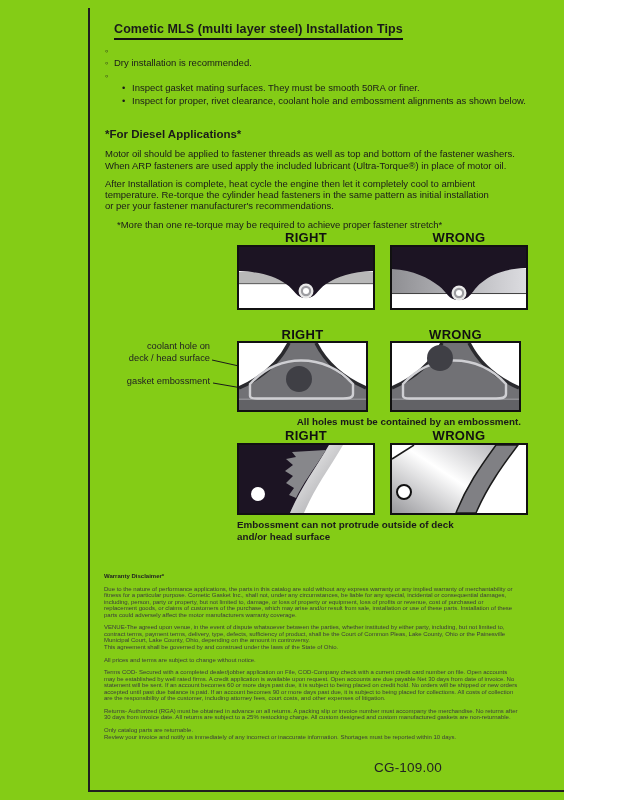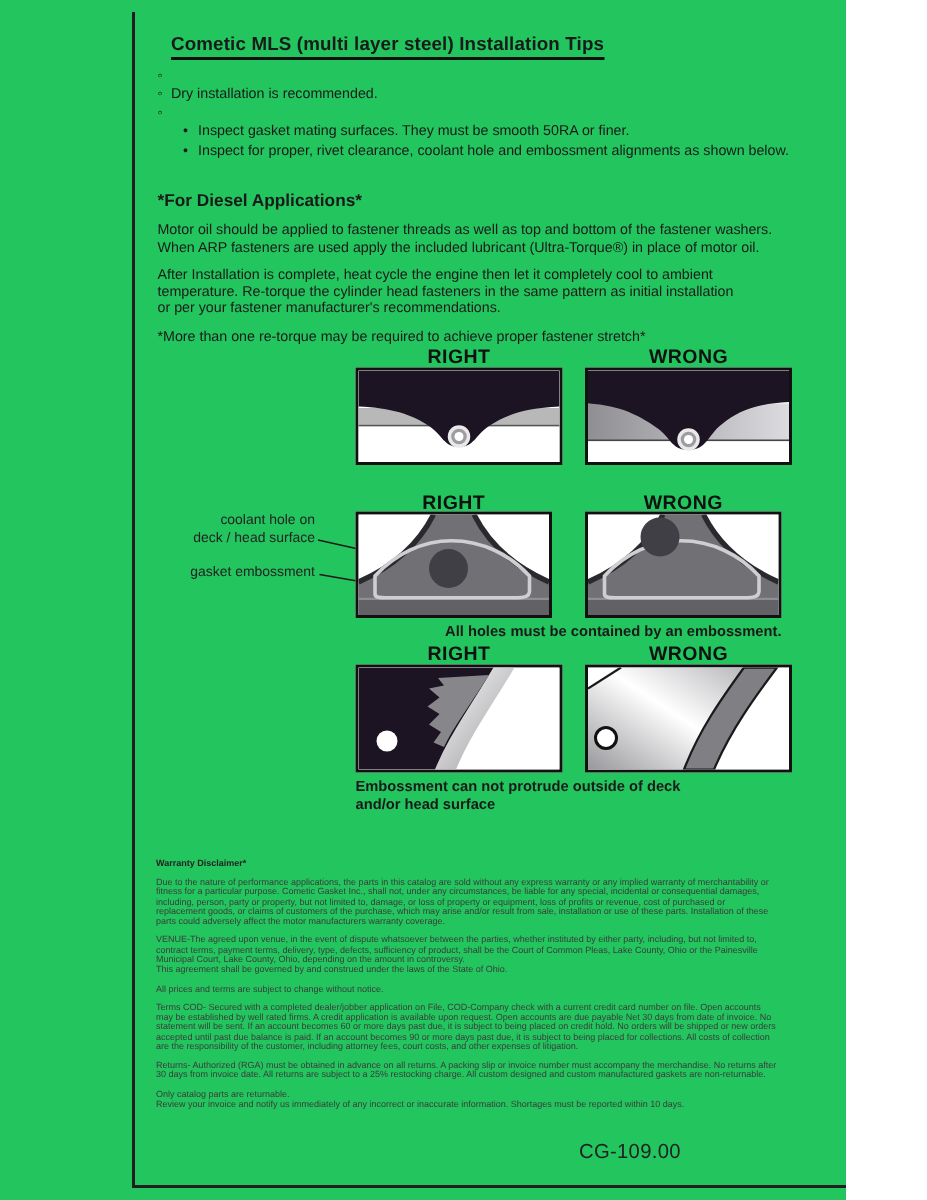--- a/index.html
+++ b/index.html
@@ -1,39 +1,39 @@
 <!DOCTYPE html>
 <html><head>
 <meta charset="utf-8">
 <style>
   html,body{margin:0;padding:0;background:#ffffff;}
-  .page{position:relative;width:564px;height:800px;background:#22c55e;
+  .page{position:relative;width:564px;height:800px;background:#84cc16;
         font-family:"Liberation Sans",sans-serif;color:#1a1a1a;overflow:hidden;}
   .abs{position:absolute;}
   .title{left:114px;top:22px;font-size:12.5px;font-weight:bold;letter-spacing:.1px;
          border-bottom:2px solid #111;padding-bottom:2px;}
   .tips{left:105px;top:45px;font-size:9.5px;line-height:12.4px;}
   .tip-row{display:flex;}
   .tip-row .m{width:9px;flex:none;}
   .tip-row.sub{margin-left:17px;}
   .tip-row.sub .m{width:10px;}
   .diesel{left:105px;top:129px;width:462px;font-size:9.5px;line-height:11.3px;}
   .diesel h2{font-size:11.5px;margin:0 0 8px;}
   .diesel p{margin:0 0 7px;white-space:pre-line;}
-  .diesel p.note{margin-top:4px;}
+  .diesel p.note{margin-top:4px;margin-left:12px;}
   .dlabel{text-align:center;font-size:13px;font-weight:700;color:#111;letter-spacing:.3px;}
   .w138{width:138px;} .w131{width:131px;}
   .dbox{border:2px solid #111;line-height:0;background:#fff;}
   .caption{font-size:9.8px;font-weight:bold;line-height:12px;white-space:pre-line;}
   .cap-center{text-align:right;}
   .ann{font-size:9.3px;line-height:11.5px;text-align:right;white-space:pre-line;color:#222;}
   .legal{left:104px;top:573px;width:414px;font-size:6px;line-height:6.4px;color:#3c3c3c;}
   .legal h3{font-size:6px;margin:0 0 6.5px;color:#222;}
   .legal p{margin:0 0 6.5px;white-space:pre-line;}
-  .code{left:386px;top:760px;font-size:13.5px;color:#222;letter-spacing:.2px;}
+  .code{left:374px;top:760px;font-size:13.5px;color:#222;letter-spacing:.2px;}
   .trim-v{left:88px;top:8px;width:1.5px;height:783px;background:#1f1f1f;}
   .trim-h{left:88px;top:790px;width:522px;height:1.5px;background:#1f1f1f;}
 </style>
 </head>
 <body>
 
 <div class="page">
 
   <div class="abs trim-v"></div>
   <div class="abs trim-h"></div>

